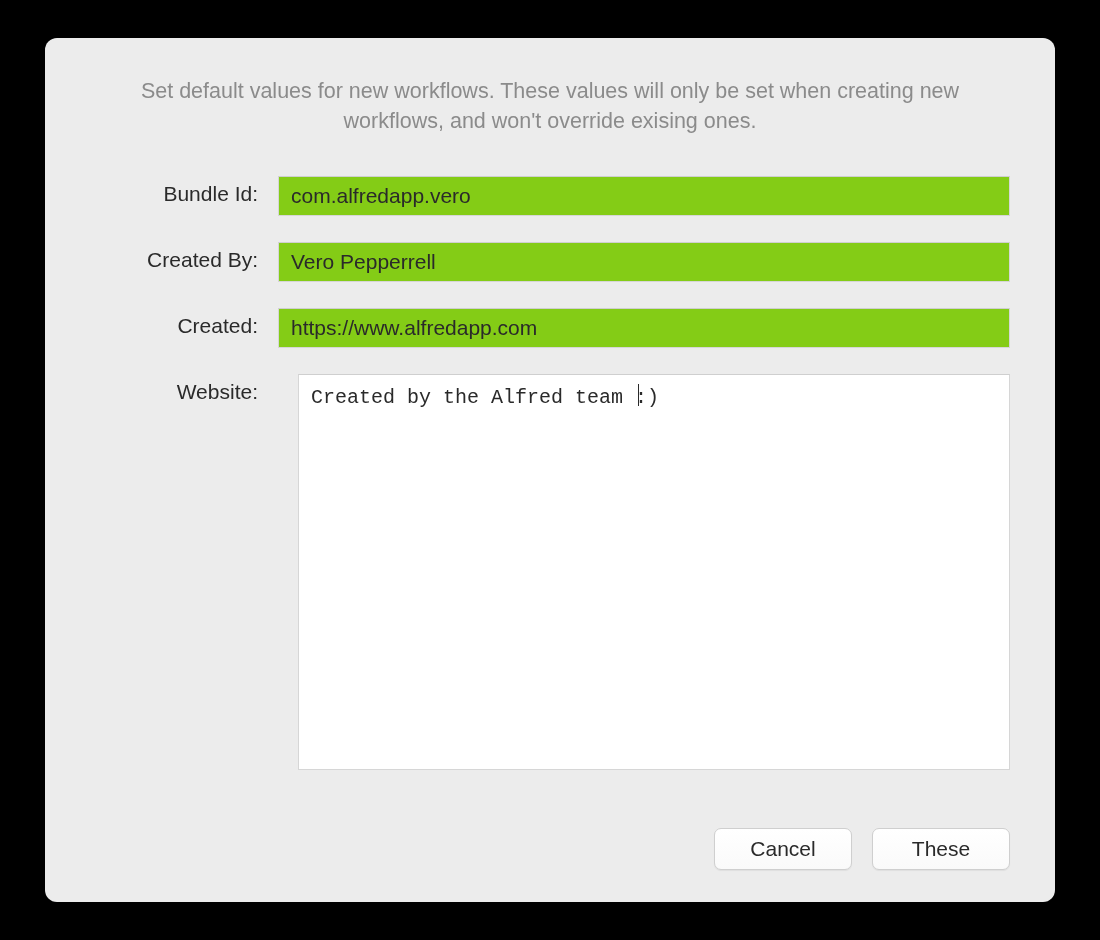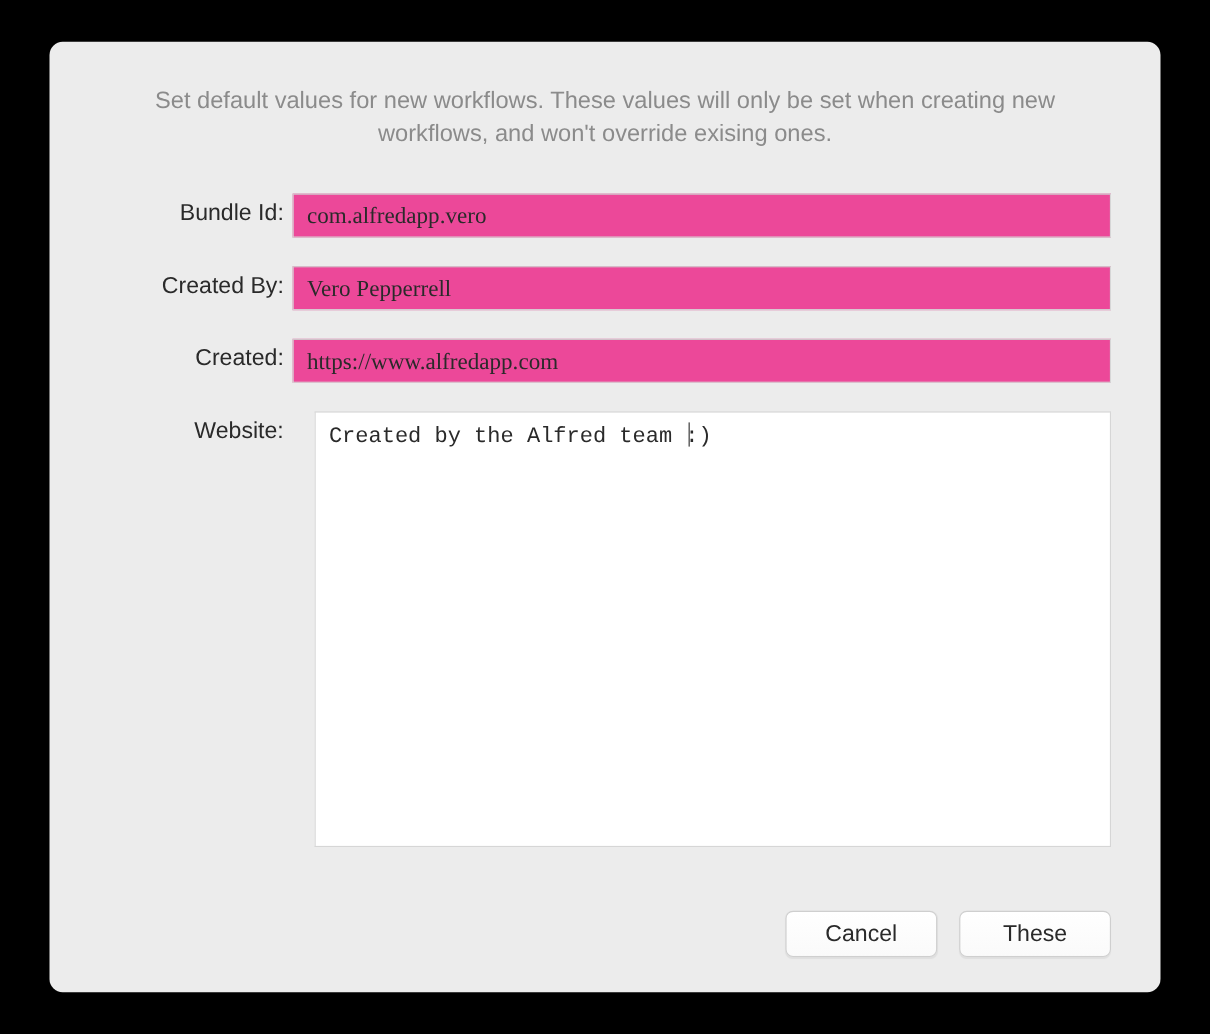--- a/index.html
+++ b/index.html
@@ -41,42 +41,42 @@
     .form-area {
       flex: 1;
       display: flex;
       flex-direction: column;
       gap: 26px;
     }
 
     .form-row {
       display: flex;
       align-items: flex-start;
-      gap: 8px;
+      gap: 20px;
     }
 
     .form-label {
       width: 168px;
       text-align: right;
       color: #2a2a2a;
       font-size: 21px;
       padding-top: 6px;
       flex-shrink: 0;
     }
 
     .text-input {
       flex: 1;
       height: 40px;
-      background: #ec4899;
+      background: #84cc16;
       border: 1px solid #d6d6d6;
       border-top-color: #cfcfcf;
       border-radius: 0;
       padding: 0 12px;
       font-size: 21px;
-      font-family: Liberation Serif, serif;
+      font-family: Liberation Sans, sans-serif;
       color: #2a2a2a;
       outline: none;
     }
 
     .textarea-wrapper {
       flex: 1;
       position: relative;
       padding-left: 20px;
     }
 

